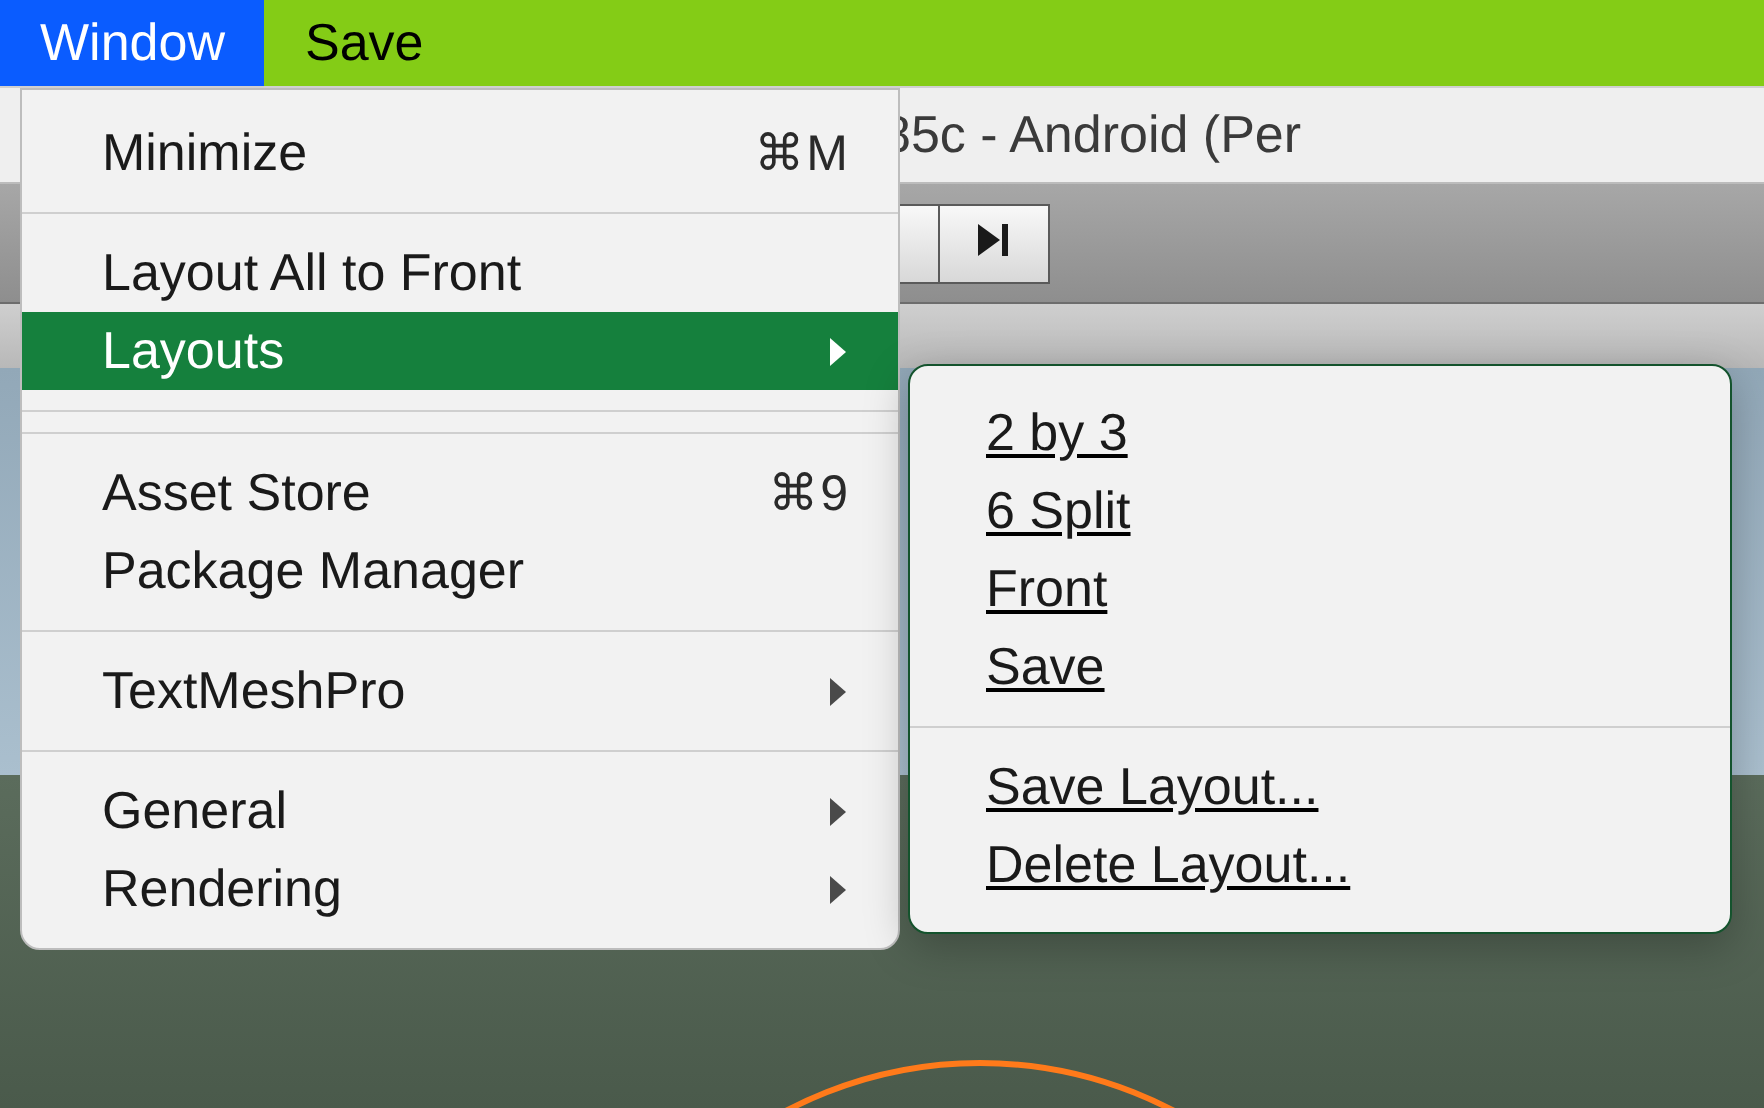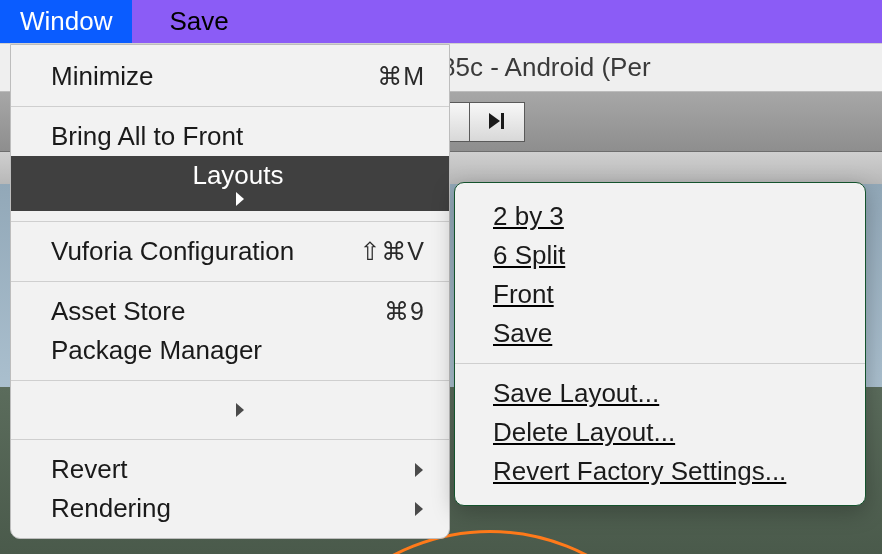--- a/index.html
+++ b/index.html
@@ -8,23 +8,22 @@
       font-size: 24px;
       width: 882px;
       height: 554px;
       overflow: hidden;
       position: relative;
       background: #fff;
     }
     .menubar {
       display: flex;
       height: 44px;
-      background: #8b5cf6;
+      background: #84cc16;
       border-bottom: 1px solid #d0d0d0;
-      gap: 17px;
     }
     .menubar-item {
       padding: 6px 20px;
       font-size: 26px;
       display: flex;
       align-items: center;
       cursor: default;
     }
     .menubar-item.active {
       background: #0a5cff;
@@ -123,23 +122,22 @@
       cursor: default;
       min-height: 38px;
     }
     .menu-item .label { flex: 1; }
     .menu-item .shortcut {
       color: #2a2a2a;
       font-size: 25px;
       letter-spacing: 1px;
     }
     .menu-item.highlighted {
-      background: #404040;
+      background: #15803d;
       color: #fff;
-      flex-direction: column;
     }
     .menu-item.highlighted .submenu-arrow svg path { fill: #fff; }
     .menu-separator {
       height: 1px;
       background: #cfcfcf;
       margin: 10px 0;
     }
     .submenu-arrow {
       width: 16px;
       display: flex;
@@ -207,54 +205,51 @@
   <div class="viewport-arc"></div>
 </div>
 
 <div class="dropdown-menu">
   <div class="menu-item">
     <span class="label">Minimize</span>
     <span class="shortcut">⌘M</span>
   </div>
   <div class="menu-separator"></div>
   <div class="menu-item">
-    <span class="label">Bring All to Front</span>
+    <span class="label">Layout All to Front</span>
   </div>
   <div class="menu-item highlighted">
     <span class="label">Layouts</span>
     <span class="submenu-arrow">
       <svg width="12" height="16" viewBox="0 0 12 16">
           <path d="M2 1 L10 8 L2 15 Z"></path>
         </svg>
     </span>
   </div>
   <div class="menu-separator"></div>
-  <div class="menu-item">
-    <span class="label">Vuforia Configuration</span>
-    <span class="shortcut">⇧⌘V</span>
-  </div>
   <div class="menu-separator"></div>
   <div class="menu-item">
     <span class="label">Asset Store</span>
     <span class="shortcut">⌘9</span>
   </div>
   <div class="menu-item">
     <span class="label">Package Manager</span>
   </div>
   <div class="menu-separator"></div>
   <div class="menu-item">
-    <span class="submenu-arrow">
-      <svg width="12" height="16" viewBox="0 0 12 16">
-          <path d="M2 1 L10 8 L2 15 Z"></path>
-        </svg>
-    </span>
-  </div>
-  <div class="menu-separator"></div>
-  <div class="menu-item">
-    <span class="label">Revert</span>
+    <span class="label">TextMeshPro</span>
+    <span class="submenu-arrow">
+      <svg width="12" height="16" viewBox="0 0 12 16">
+          <path d="M2 1 L10 8 L2 15 Z"></path>
+        </svg>
+    </span>
+  </div>
+  <div class="menu-separator"></div>
+  <div class="menu-item">
+    <span class="label">General</span>
     <span class="submenu-arrow">
       <svg width="12" height="16" viewBox="0 0 12 16">
           <path d="M2 1 L10 8 L2 15 Z"></path>
         </svg>
     </span>
   </div>
   <div class="menu-item">
     <span class="label">Rendering</span>
     <span class="submenu-arrow">
       <svg width="12" height="16" viewBox="0 0 12 16">
@@ -277,16 +272,13 @@
   <div class="menu-item">
     <span class="label">Save</span>
   </div>
   <div class="menu-separator"></div>
   <div class="menu-item">
     <span class="label">Save Layout...</span>
   </div>
   <div class="menu-item">
     <span class="label">Delete Layout...</span>
   </div>
-  <div class="menu-item">
-    <span class="label">Revert Factory Settings...</span>
-  </div>
 </div>
 
 </body></html>

